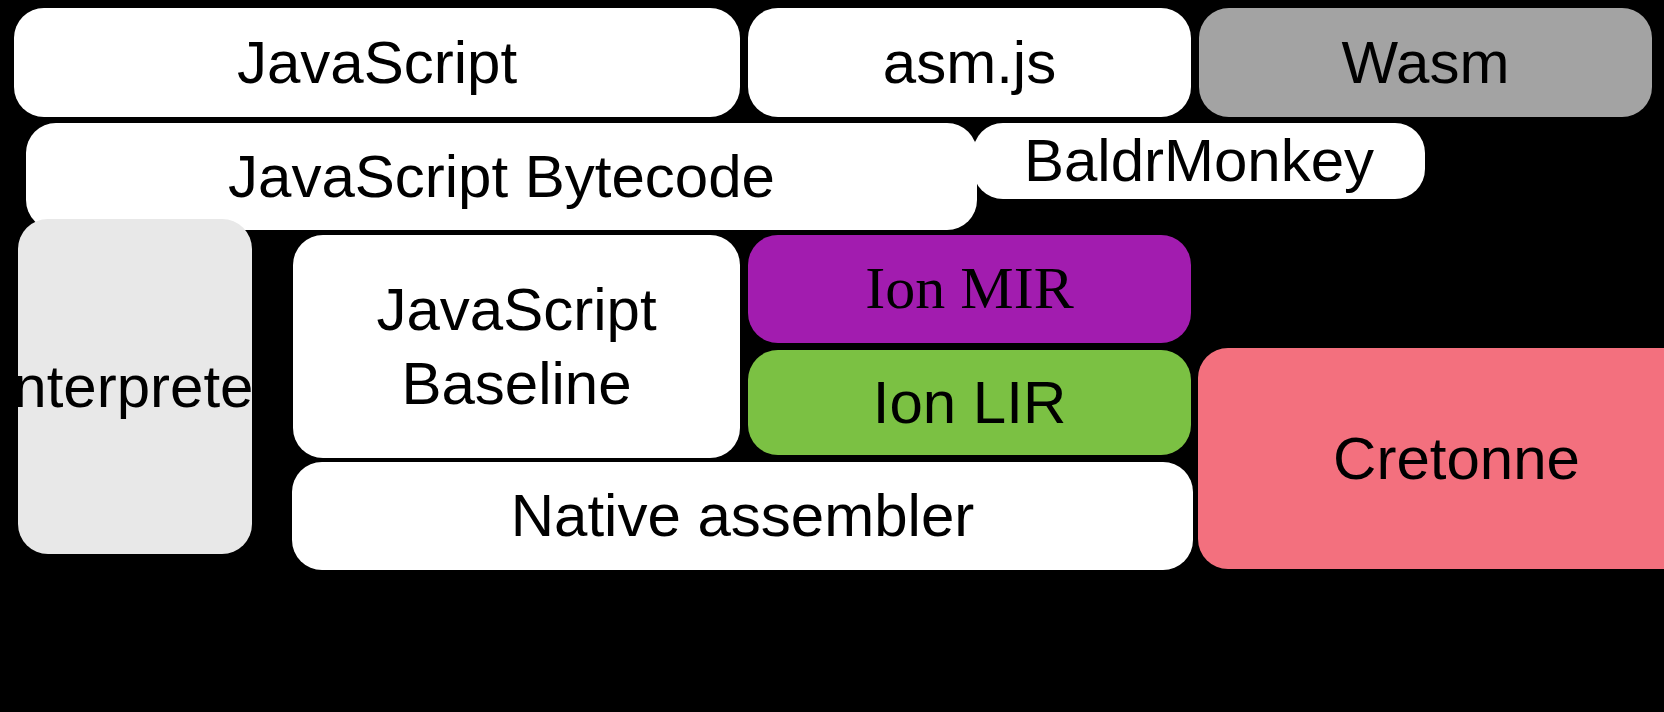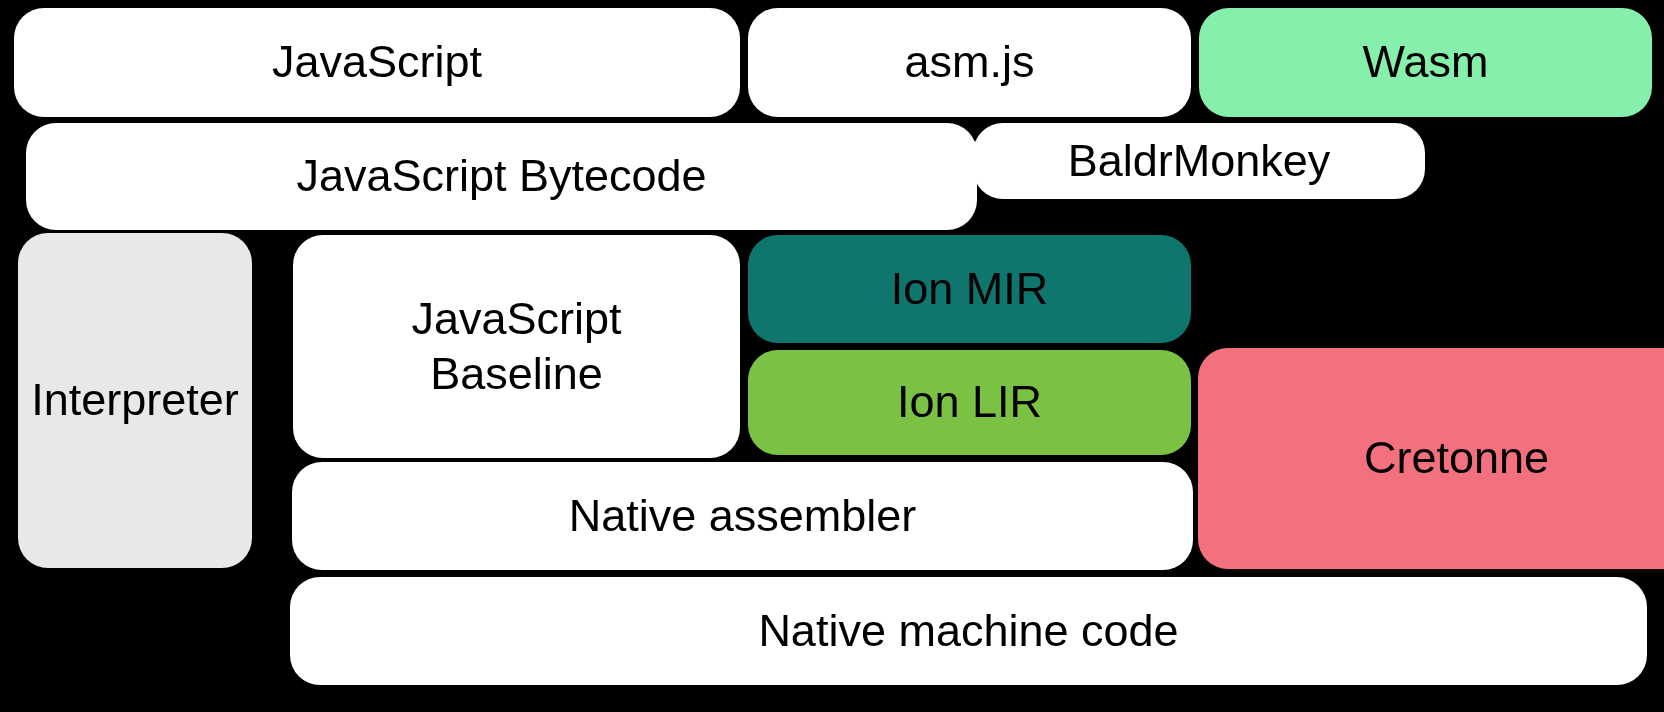--- a/index.html
+++ b/index.html
@@ -14,66 +14,65 @@
     background: #000000;
     overflow: hidden;
     font-family: "Liberation Sans", "DejaVu Sans", sans-serif;
   }
   .box {
     position: absolute;
     border-radius: 30px;
     display: flex;
     align-items: center;
     justify-content: center;
-    font-size: 45px;
+    font-size: 60px;
     line-height: 1.22;
     color: #000000;
     text-align: center;
     white-space: pre-line;
     background: #ffffff;
   }
   
   .b-javascript        { left: 14px;   top: 8px;   width: 726px;  height: 109px; }
   .b-asmjs             { left: 748px;  top: 8px;   width: 443px;  height: 109px; border-radius: 30px; }
   .b-wasm              { left: 1199px; top: 8px;   width: 453px;  height: 109px; }
   
   .b-js-bytecode       { left: 14px;   top: 123px; width: 951px;  height: 107px; margin-left: 12px; }
   .b-baldrmonkey       { left: 973px;  top: 123px; width: 452px;  height: 76px; }
   
-  .b-interpreter       { left: 18px;   top: 233px; width: 234px;  height: 335px; }
+  .b-interpreter       { left: 18px;   top: 219px; width: 234px;  height: 335px; }
   .b-js-baseline       { left: 293px;  top: 235px; width: 447px;  height: 223px; }
   .b-ion-mir           { left: 748px;  top: 235px; width: 443px;  height: 108px; }
   .b-ion-lir           { left: 748px;  top: 350px; width: 443px;  height: 105px; }
   .b-cretonne          { left: 1198px; top: 348px; width: 517px;  height: 221px; }
   .b-macro-assembler   { left: 292px;  top: 462px; width: 901px;  height: 108px; }
   .b-native-code       { left: 290px;  top: 577px; width: 1357px; height: 108px; }
 </style>
 </head>
 <body>
 
 <div id="canvas">
 
   <div class="box b-javascript" style="background-color: rgb(255, 255, 255);">JavaScript</div>
 
   <div class="box b-asmjs" style="background-color: rgb(255, 255, 255);">asm.js</div>
 
-  <div class="box b-wasm" style="background-color: #86efac;">Wasm</div>
+  <div class="box b-wasm" style="background-color: #a3a3a3;">Wasm</div>
 
   <div class="box b-js-bytecode" style="background-color: rgb(255, 255, 255);">JavaScript Bytecode</div>
 
   <div class="box b-baldrmonkey" style="background-color: rgb(255, 255, 255);">BaldrMonkey</div>
 
   <div class="box b-interpreter" style="background-color: rgb(232, 232, 232);">Interpreter</div>
 
   <div class="box b-js-baseline" style="background-color: rgb(255, 255, 255);">JavaScript
 Baseline</div>
 
-  <div class="box b-ion-mir" style="background-color: #0f766e;">Ion MIR</div>
+  <div class="box b-ion-mir" style="background-color: #a21caf; font-family: Liberation Serif, serif;">Ion MIR</div>
 
   <div class="box b-ion-lir" style="background-color: rgb(123, 193, 67);">Ion LIR</div>
 
   <div class="box b-cretonne" style="background-color: rgb(243, 112, 126);">Cretonne</div>
 
   <div class="box b-macro-assembler" style="background-color: rgb(255, 255, 255);">Native assembler</div>
 
-  <div class="box b-native-code" style="background-color: rgb(255, 255, 255);">Native machine code</div>
 
 </div>
 
 </body></html>

